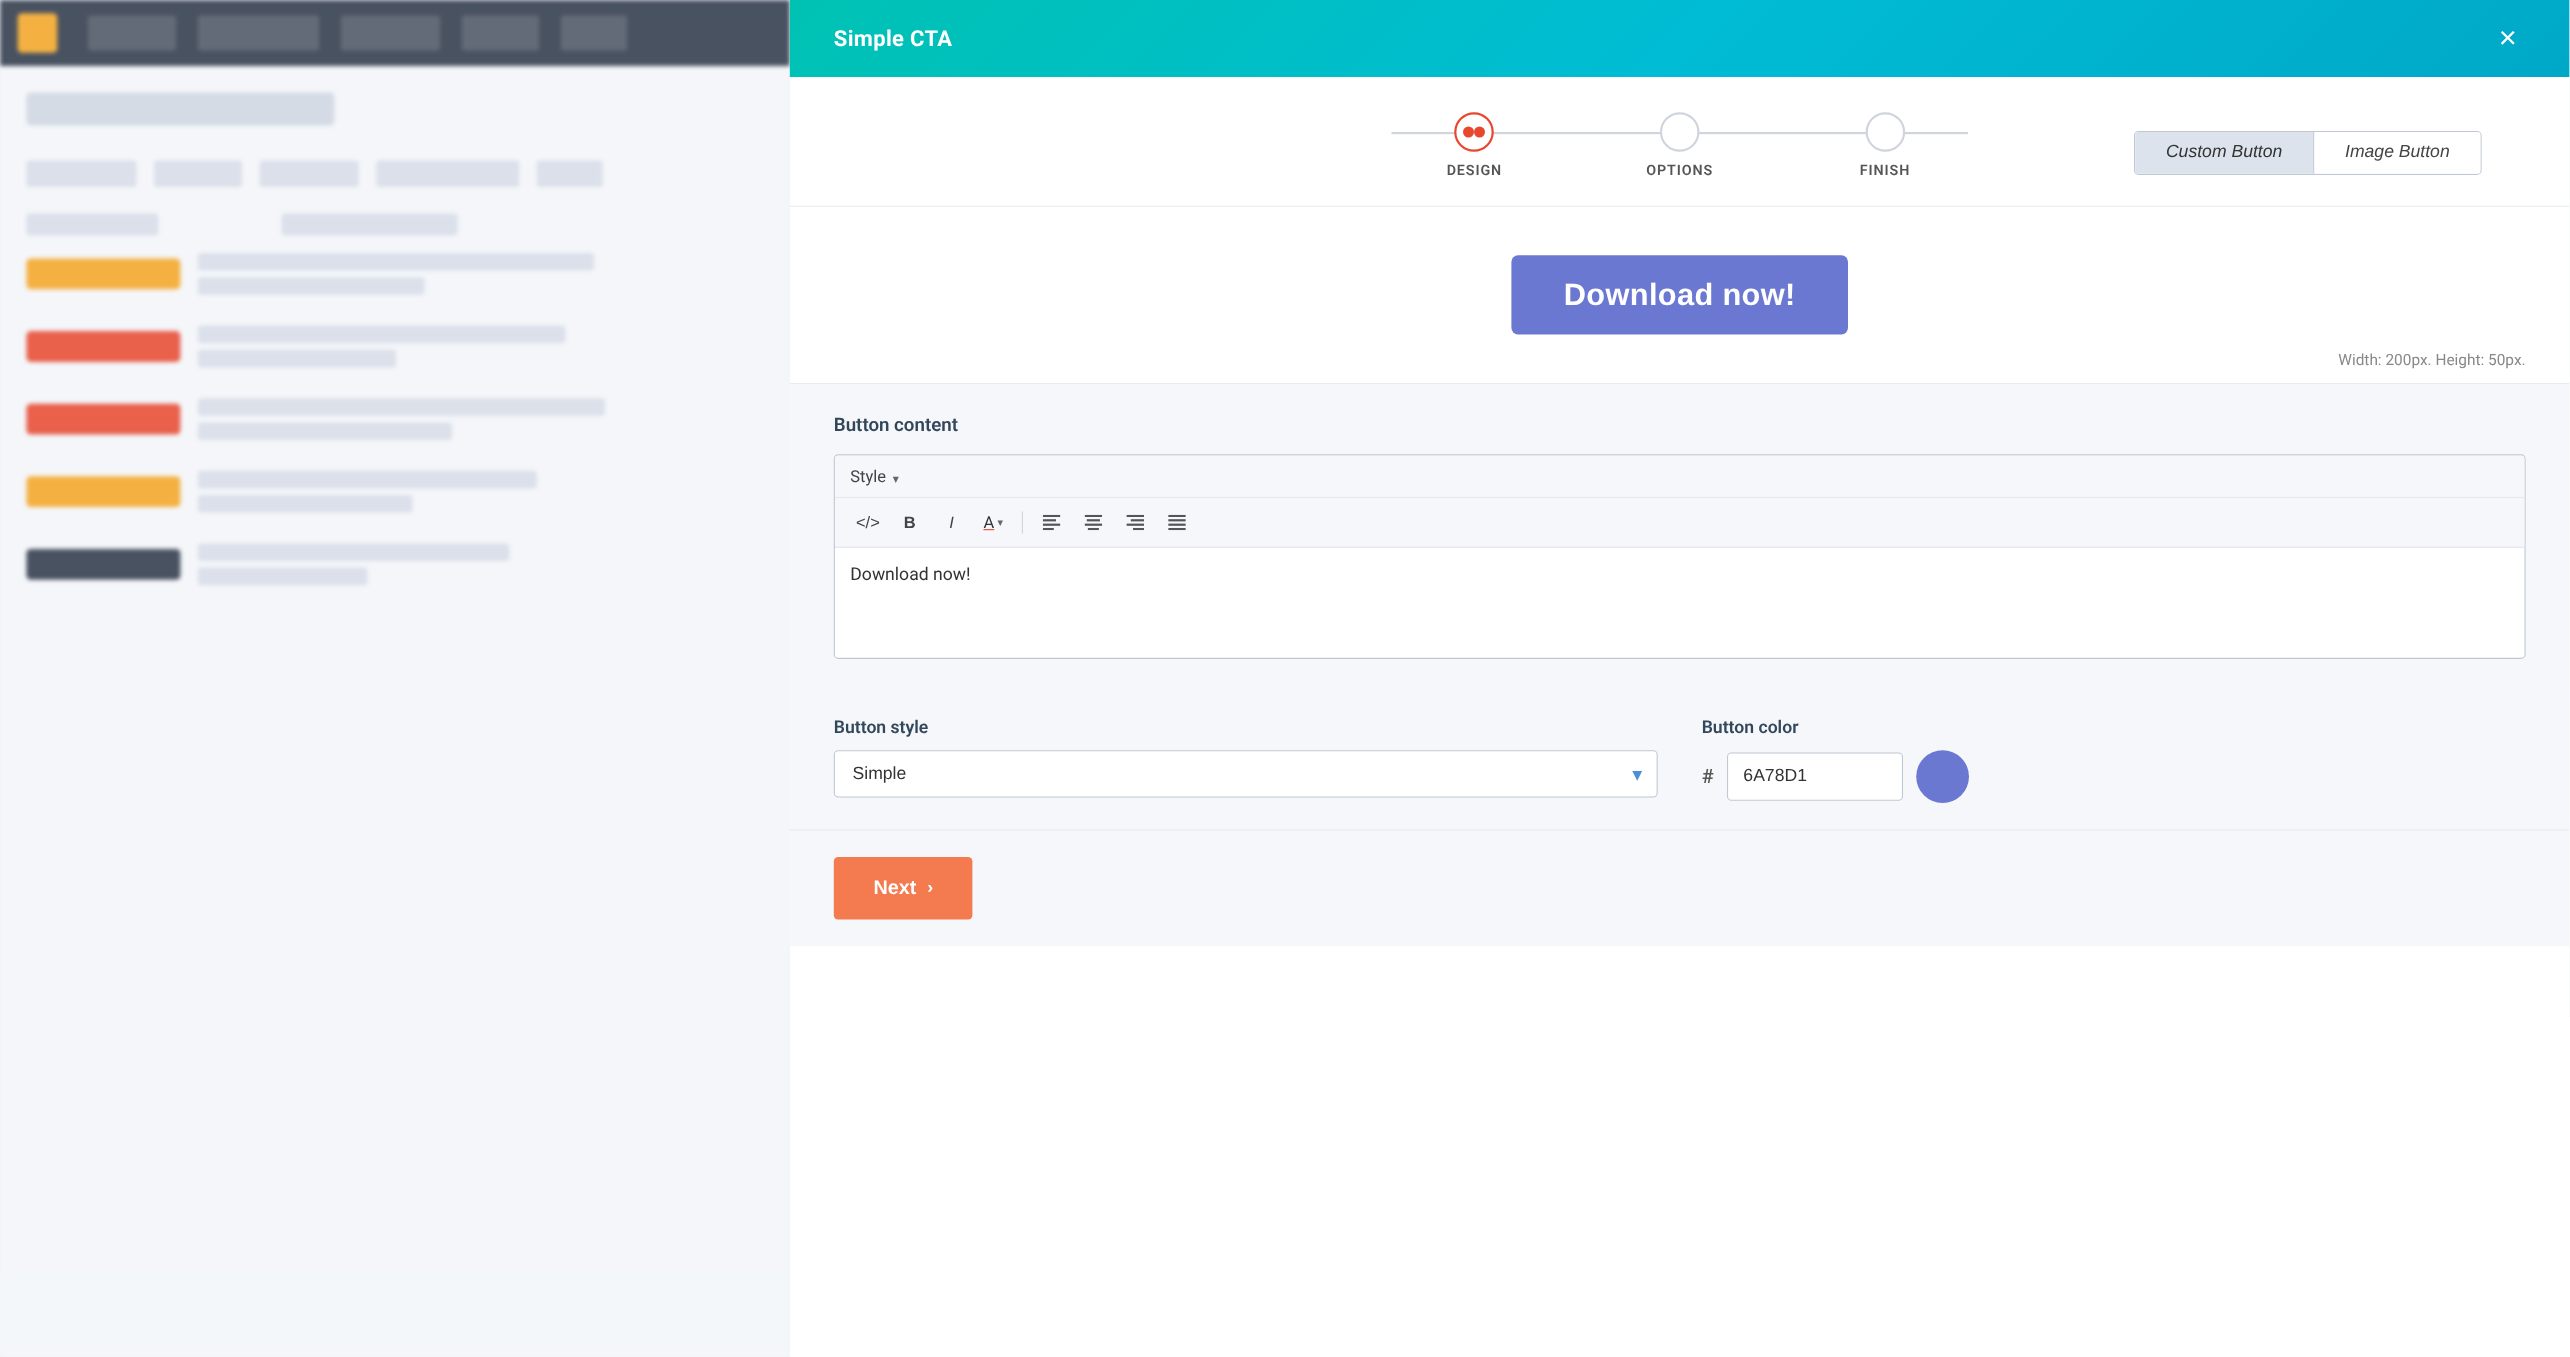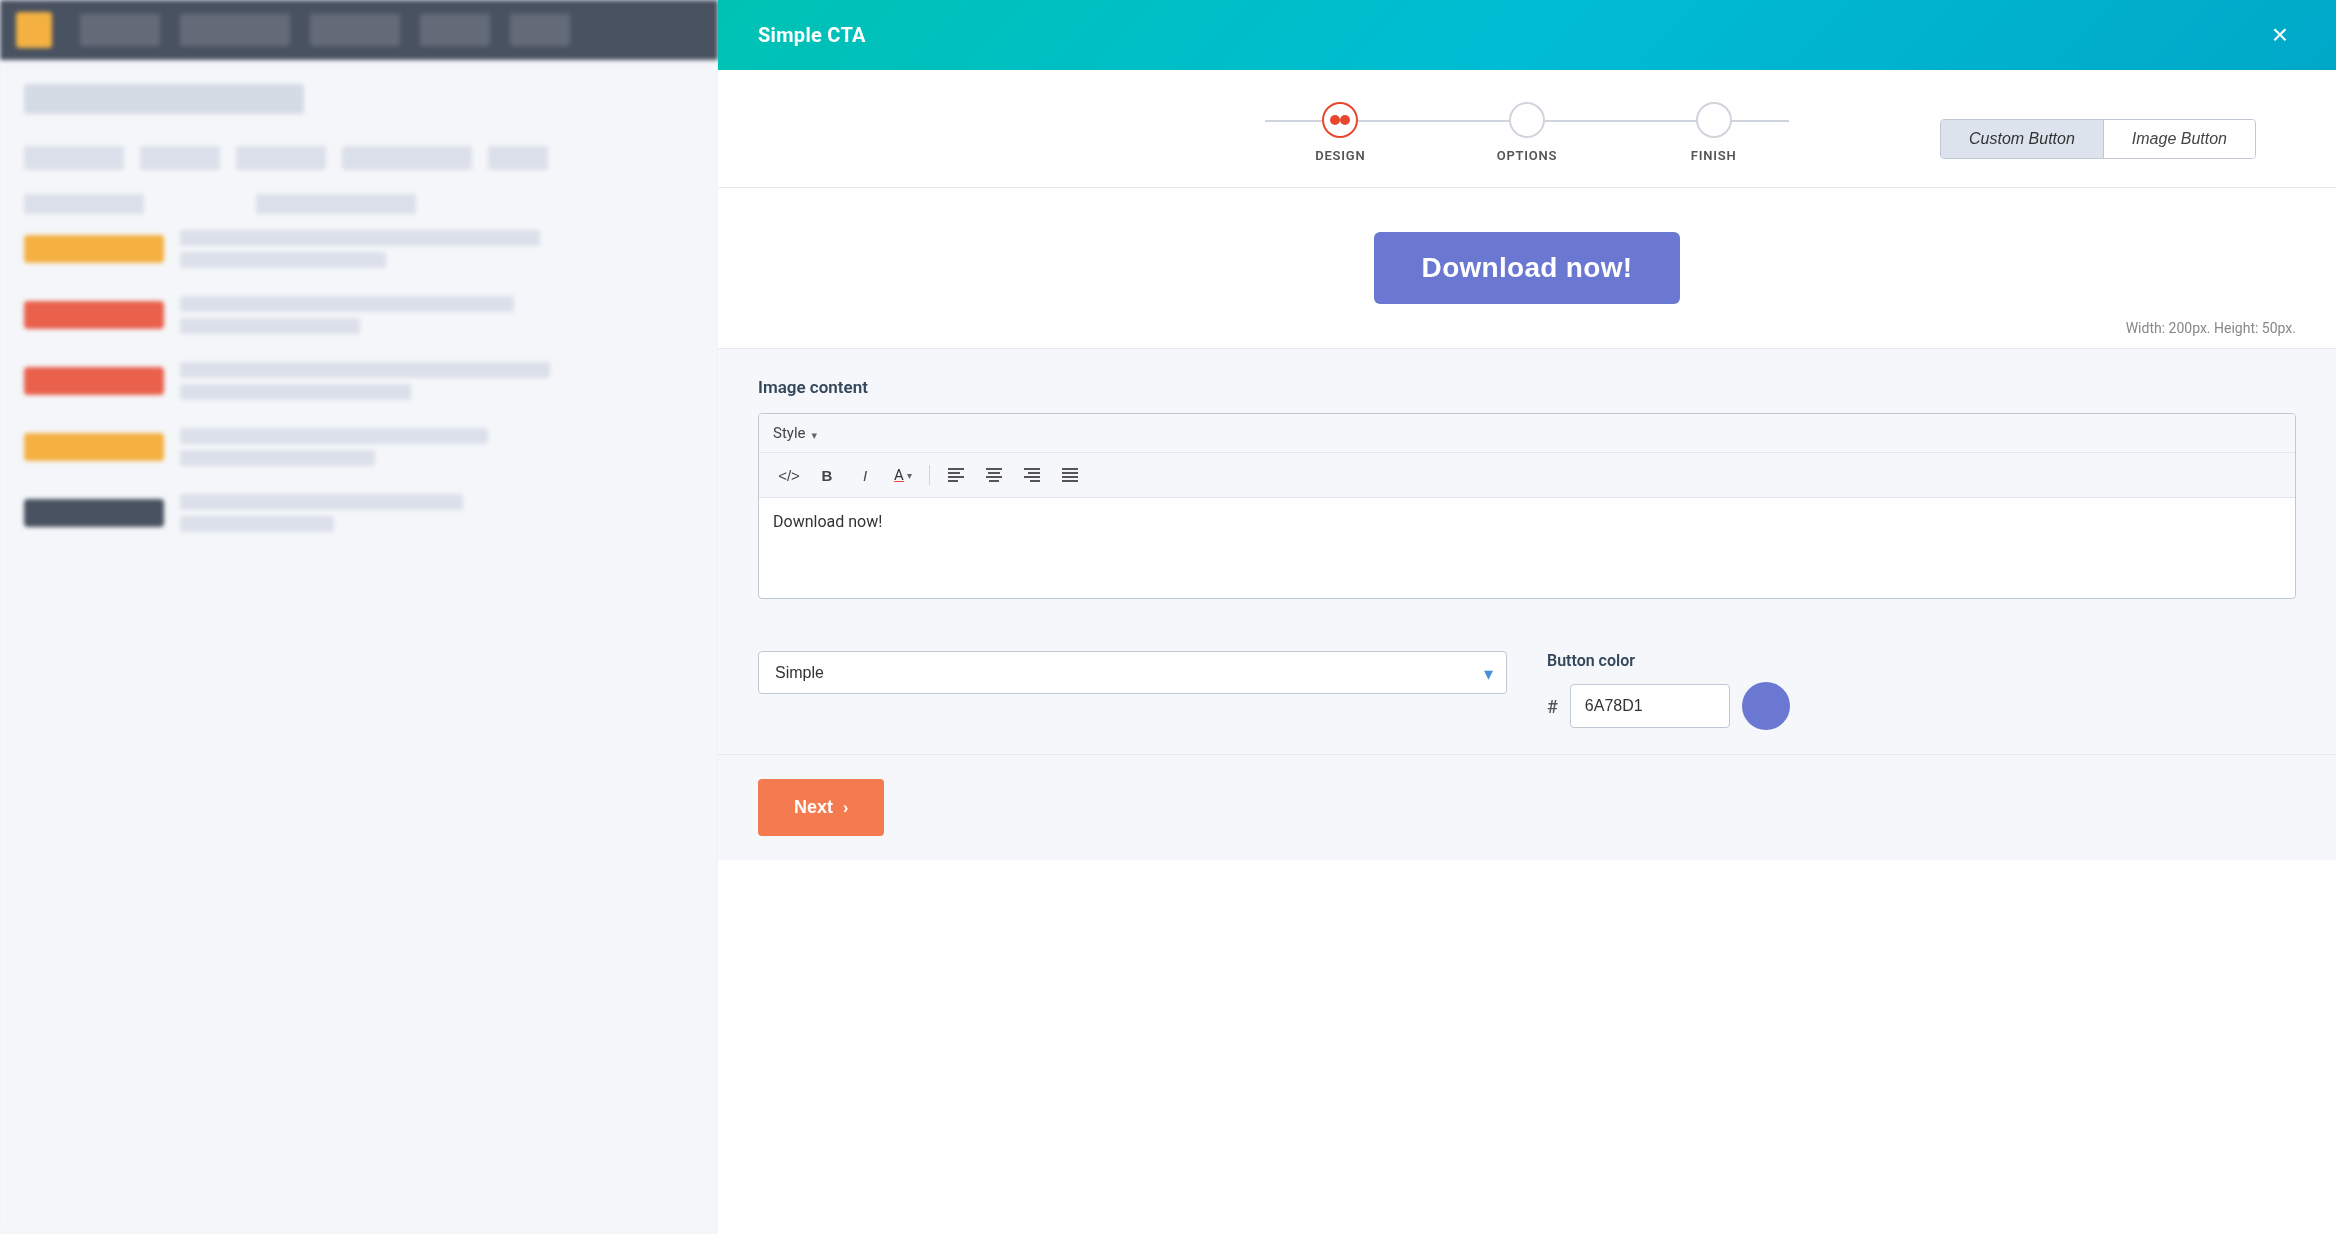--- a/index.html
+++ b/index.html
@@ -590,21 +590,21 @@
     </div>
 
     <div class="preview-section">
       <button class="preview-button">Download now!</button>
       <span class="preview-dimensions">Width: 200px. Height: 50px.</span>
     </div>
 
     <div class="section-divider"></div>
 
     <div class="content-section">
-      <div class="section-label">Image content</div>
+      <div class="section-label">Button content</div>
 
       <div class="editor-container">
 
         <div class="editor-toolbar-top">
           <div class="style-dropdown">
             <span>Style</span>
             <span class="dropdown-arrow">▾</span>
           </div>
         </div>
 
@@ -653,20 +653,21 @@
             </svg>
           </button>
         </div>
 
         <div class="editor-content" contenteditable="true" style="">Download now!</div>
       </div>
     </div>
 
     <div class="style-row">
       <div class="style-col">
+        <div class="col-label">Button style</div>
         <div class="style-select-wrapper">
           <select class="style-select">
             <option>Simple</option>
             <option>Gradient</option>
             <option>Flat</option>
             <option>Outline</option>
           </select>
           <span class="select-arrow">▾</span>
         </div>
       </div>

